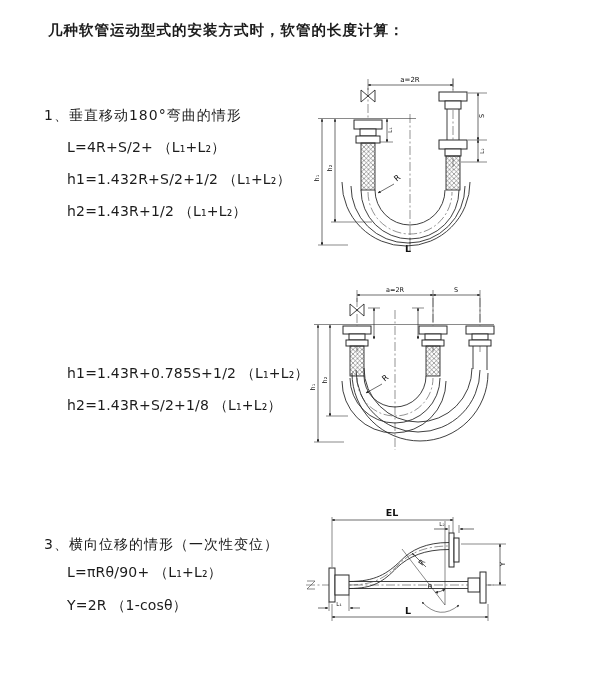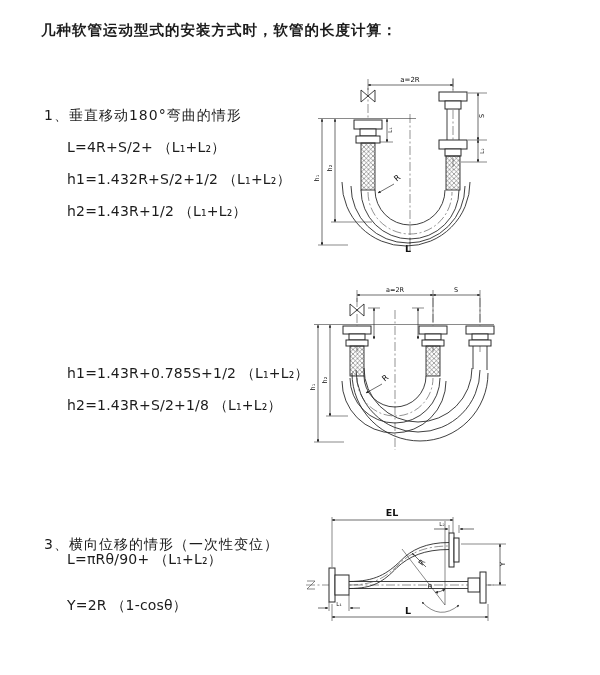--- a/index.html
+++ b/index.html
@@ -1,20 +1,20 @@
 <!DOCTYPE html>
 <html><head>
 <meta charset="utf-8">
 <style>
   html,body{margin:0;padding:0;}
   body{
     width:600px;height:675px;background:#ffffff;position:relative;overflow:hidden;
     font-family:"DejaVu Sans","Liberation Sans",sans-serif;color:#1c1c1c;
   }
-  .title{position:absolute;left:41px;top:21px;font-size:14.5px;font-weight:bold;letter-spacing:1px;}
+  .title{position:absolute;left:48px;top:21px;font-size:14.5px;font-weight:bold;letter-spacing:1px;}
   .sec{position:absolute;left:44px;width:280px;}
   .sec-h{font-size:14px;font-weight:normal;letter-spacing:1px;position:absolute;left:0;white-space:nowrap;}
   .fm{font-size:14px;position:absolute;left:23px;white-space:nowrap;letter-spacing:0.2px;}
   .f1{top:32px}.f2{top:64px}.f3{top:96px}
   .dia{position:absolute;}
   
   .ln{stroke:#2a2a2a;stroke-width:1;fill:#fff;}
   .hose{stroke:#2a2a2a;stroke-width:0.9;fill:none;}
   .thin{stroke:#3a3a3a;stroke-width:0.6;fill:none;}
   .dim{stroke:#2f2f2f;stroke-width:0.7;fill:none;}
@@ -185,21 +185,21 @@
   </g>
   <g>
     <path class="hose" d="M56,86 A54,54 0 0 0 164,86"></path>
     <path class="hose" d="M48,88 A62,62 0 0 0 172,88"></path>
     <path class="hose" d="M44,91 A68,68 0 0 0 180,91"></path>
   </g>
 </svg>
 
 <div class="sec" style="top:517px;height:130px;margin-top:19px;">
   <div class="sec-h">3、横向位移的情形（一次性变位）</div>
-  <div class="fm" style="top:15px">L=πRθ/90+ （L₁+L₂）</div>
+  <div class="fm" style="top:28px">L=πRθ/90+ （L₁+L₂）</div>
   <div class="fm" style="top:61px">Y=2R （1-cosθ）</div>
 </div>
 
 <svg class="dia" style="left:298px;top:503px;" width="300" height="145" viewBox="0 0 300 145">
   <g>
     <line class="cl" x1="8" y1="82" x2="196" y2="82"></line>
     <path class="thin" d="M9,78 L17,78 L9,86 L17,86"></path>
   </g>
   <g>
     <line class="thin" x1="34" y1="14" x2="34" y2="64"></line>

